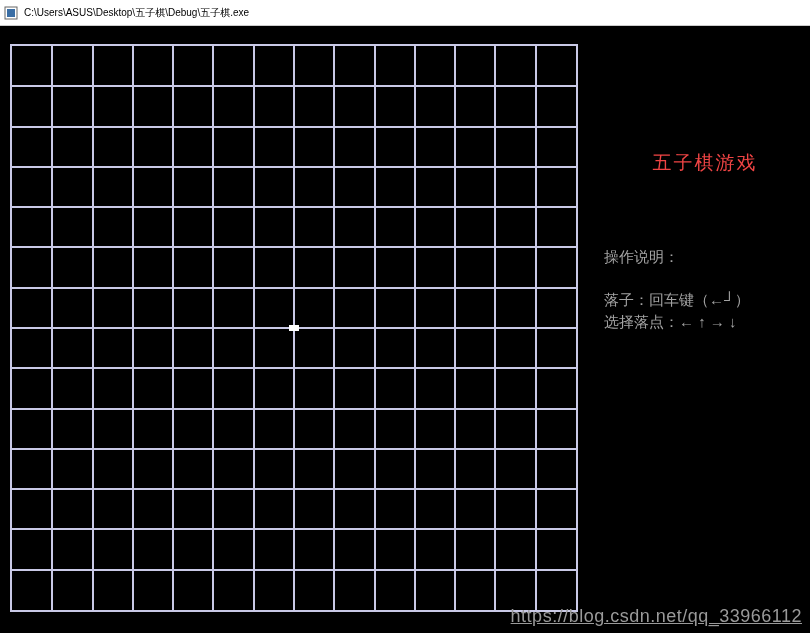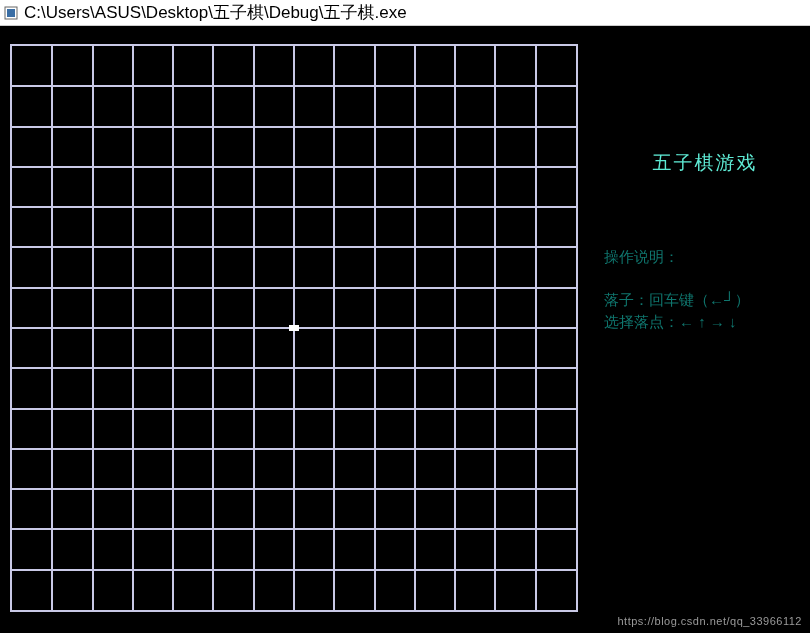--- a/index.html
+++ b/index.html
@@ -10,21 +10,21 @@
     font-family: "SimSun", "Microsoft YaHei", sans-serif;
     overflow: hidden;
     position: relative;
   }
   .titlebar {
     height: 26px;
     background: #fff;
     display: flex;
     align-items: center;
     padding: 0 4px;
-    font-size: 17px;
+    font-size: 10px;
     color: #000;
     border-bottom: 1px solid #ccc;
   }
   .titlebar-icon {
     width: 14px;
     height: 14px;
     margin-right: 6px;
     display: flex;
     align-items: center;
     justify-content: center;
@@ -76,44 +76,45 @@
   }
   .side-panel {
     position: absolute;
     left: 600px;
     top: 0;
     width: 210px;
     height: 607px;
     color: #000;
   }
   .game-title {
-    color: #5eead4;
+    color: #ef4444;
     font-size: 19px;
     text-align: center;
     margin-top: 124px;
     letter-spacing: 2px;
   }
   .instructions {
-    color: #0f766e;
+    color: #a3a3a3;
     font-size: 15px;
     margin-top: 70px;
     margin-left: 4px;
     line-height: 1.5;
   }
   .instructions .heading {
     margin-bottom: 20px;
   }
   .watermark {
     position: absolute;
     right: 8px;
     bottom: 6px;
     color: #9a9a9a;
-    font-size: 11px;
+    font-size: 18px;
     letter-spacing: 0.5px;
     font-family: Arial, sans-serif;
+    text-decoration: underline;
   }
 </style>
 </head>
 <body>
 
 <div class="titlebar">
   <span class="titlebar-icon">
     <svg width="14" height="14" viewBox="0 0 14 14">
       <rect x="1" y="1" width="12" height="12" fill="none" stroke="#666" stroke-width="1"></rect>
       <rect x="3" y="3" width="8" height="8" fill="#3a6ea5"></rect>

